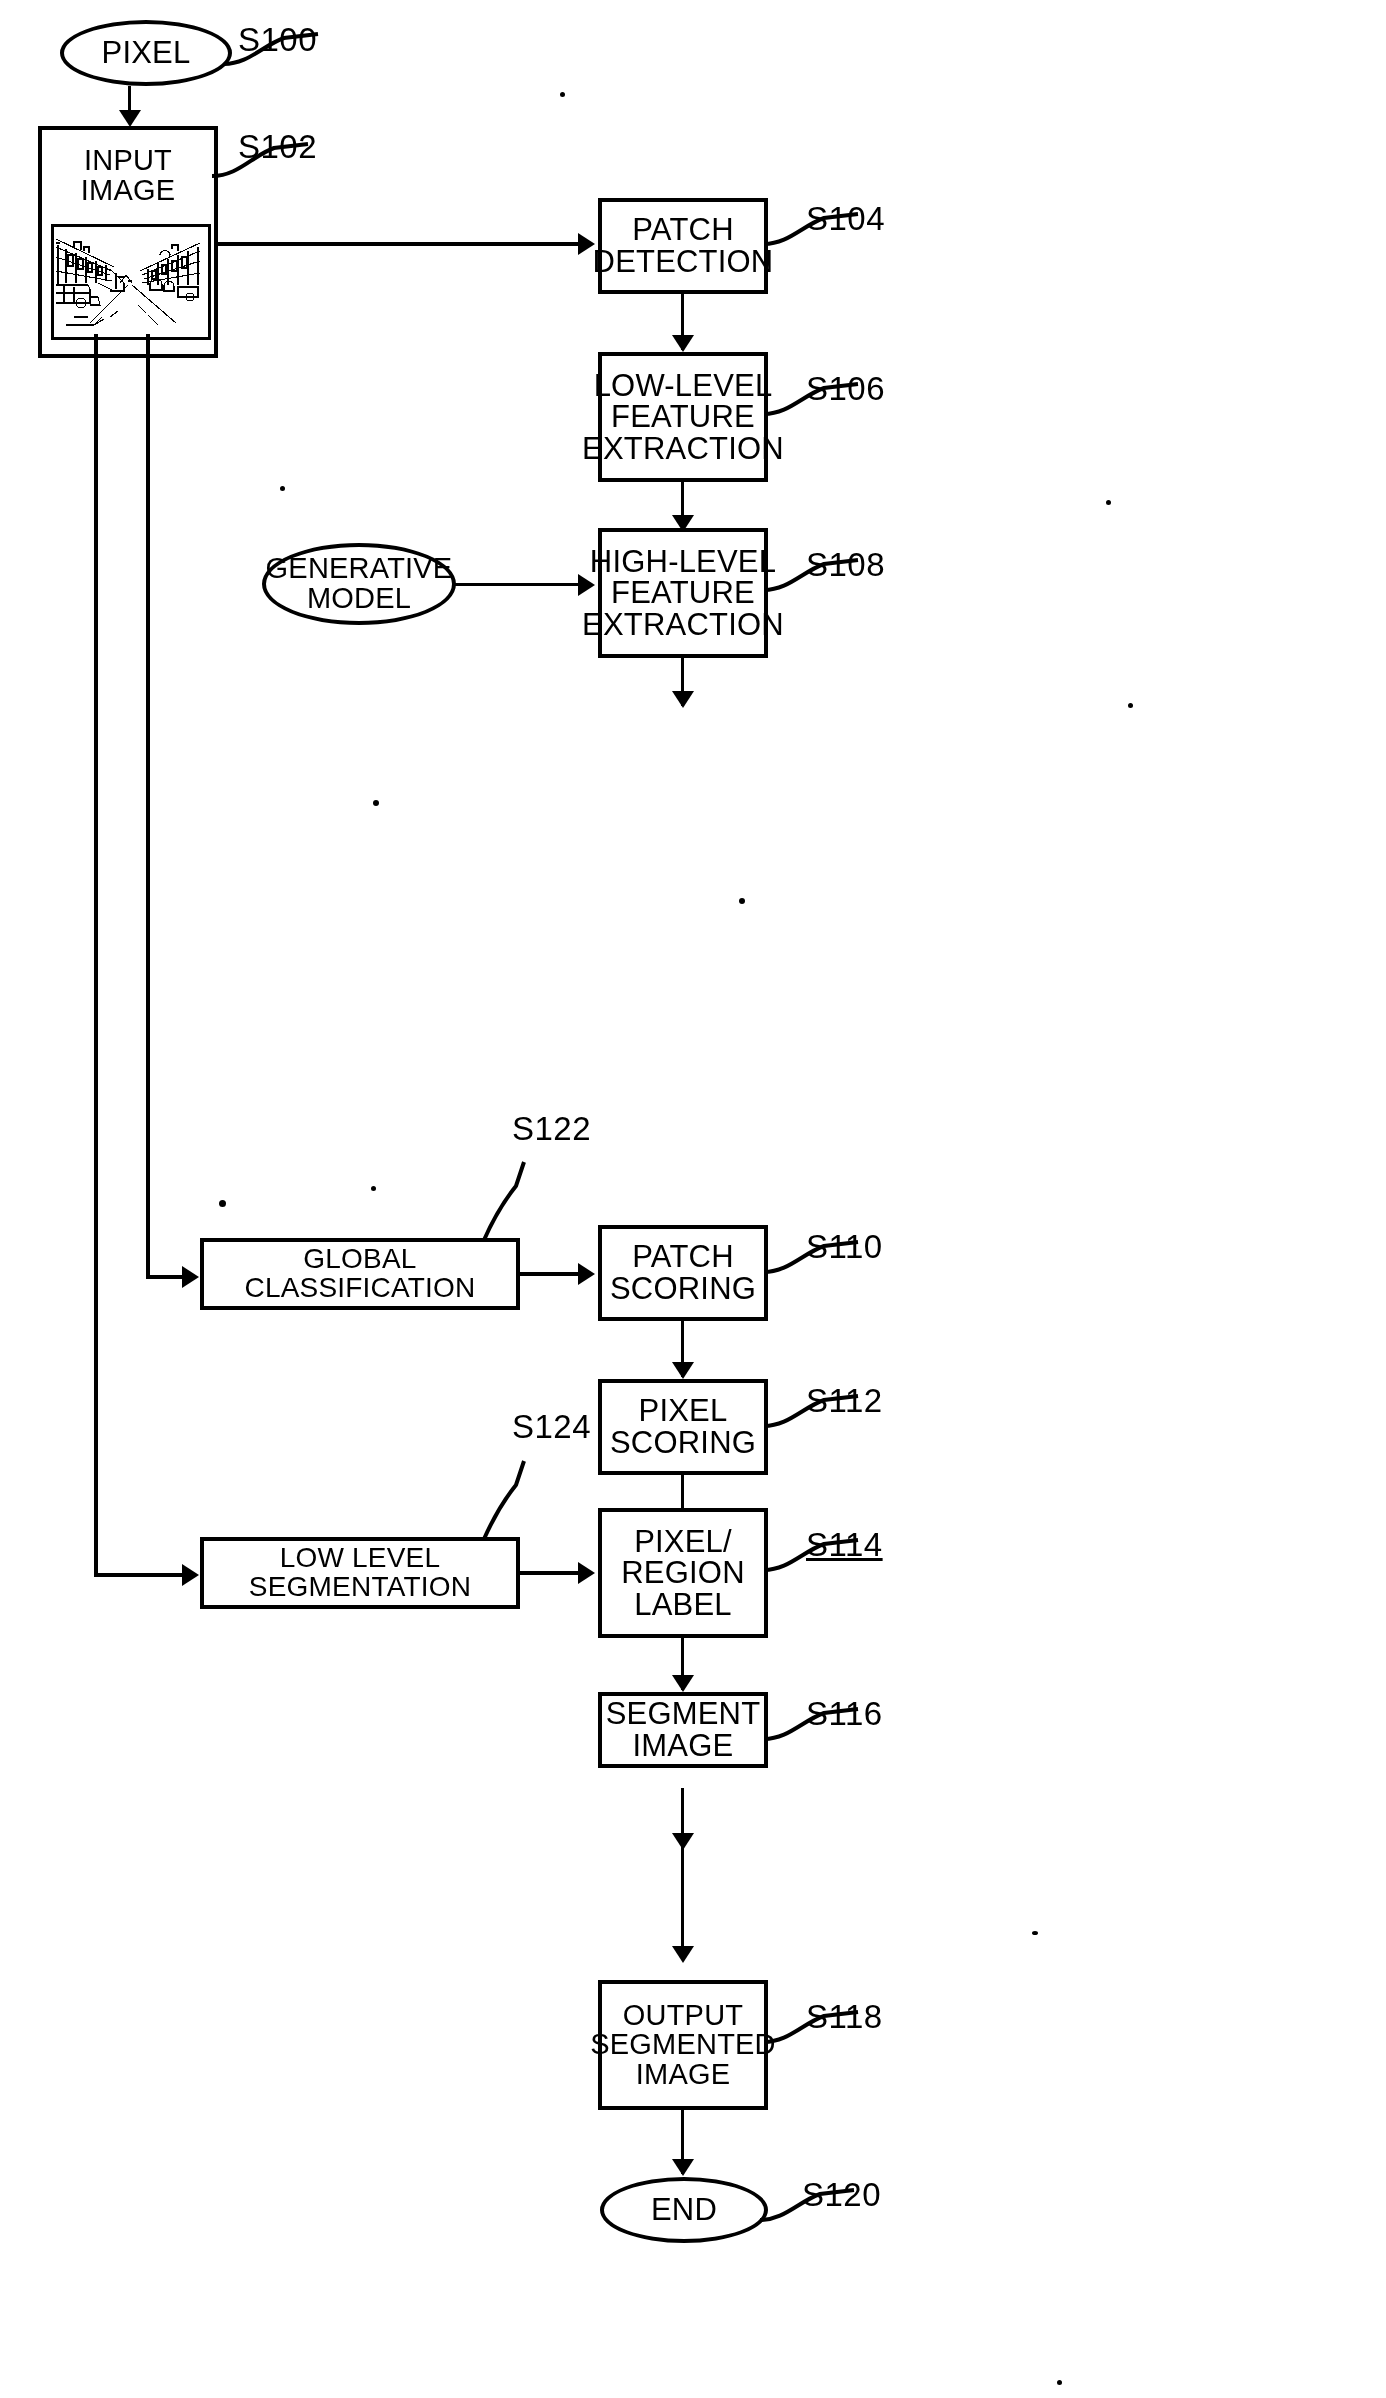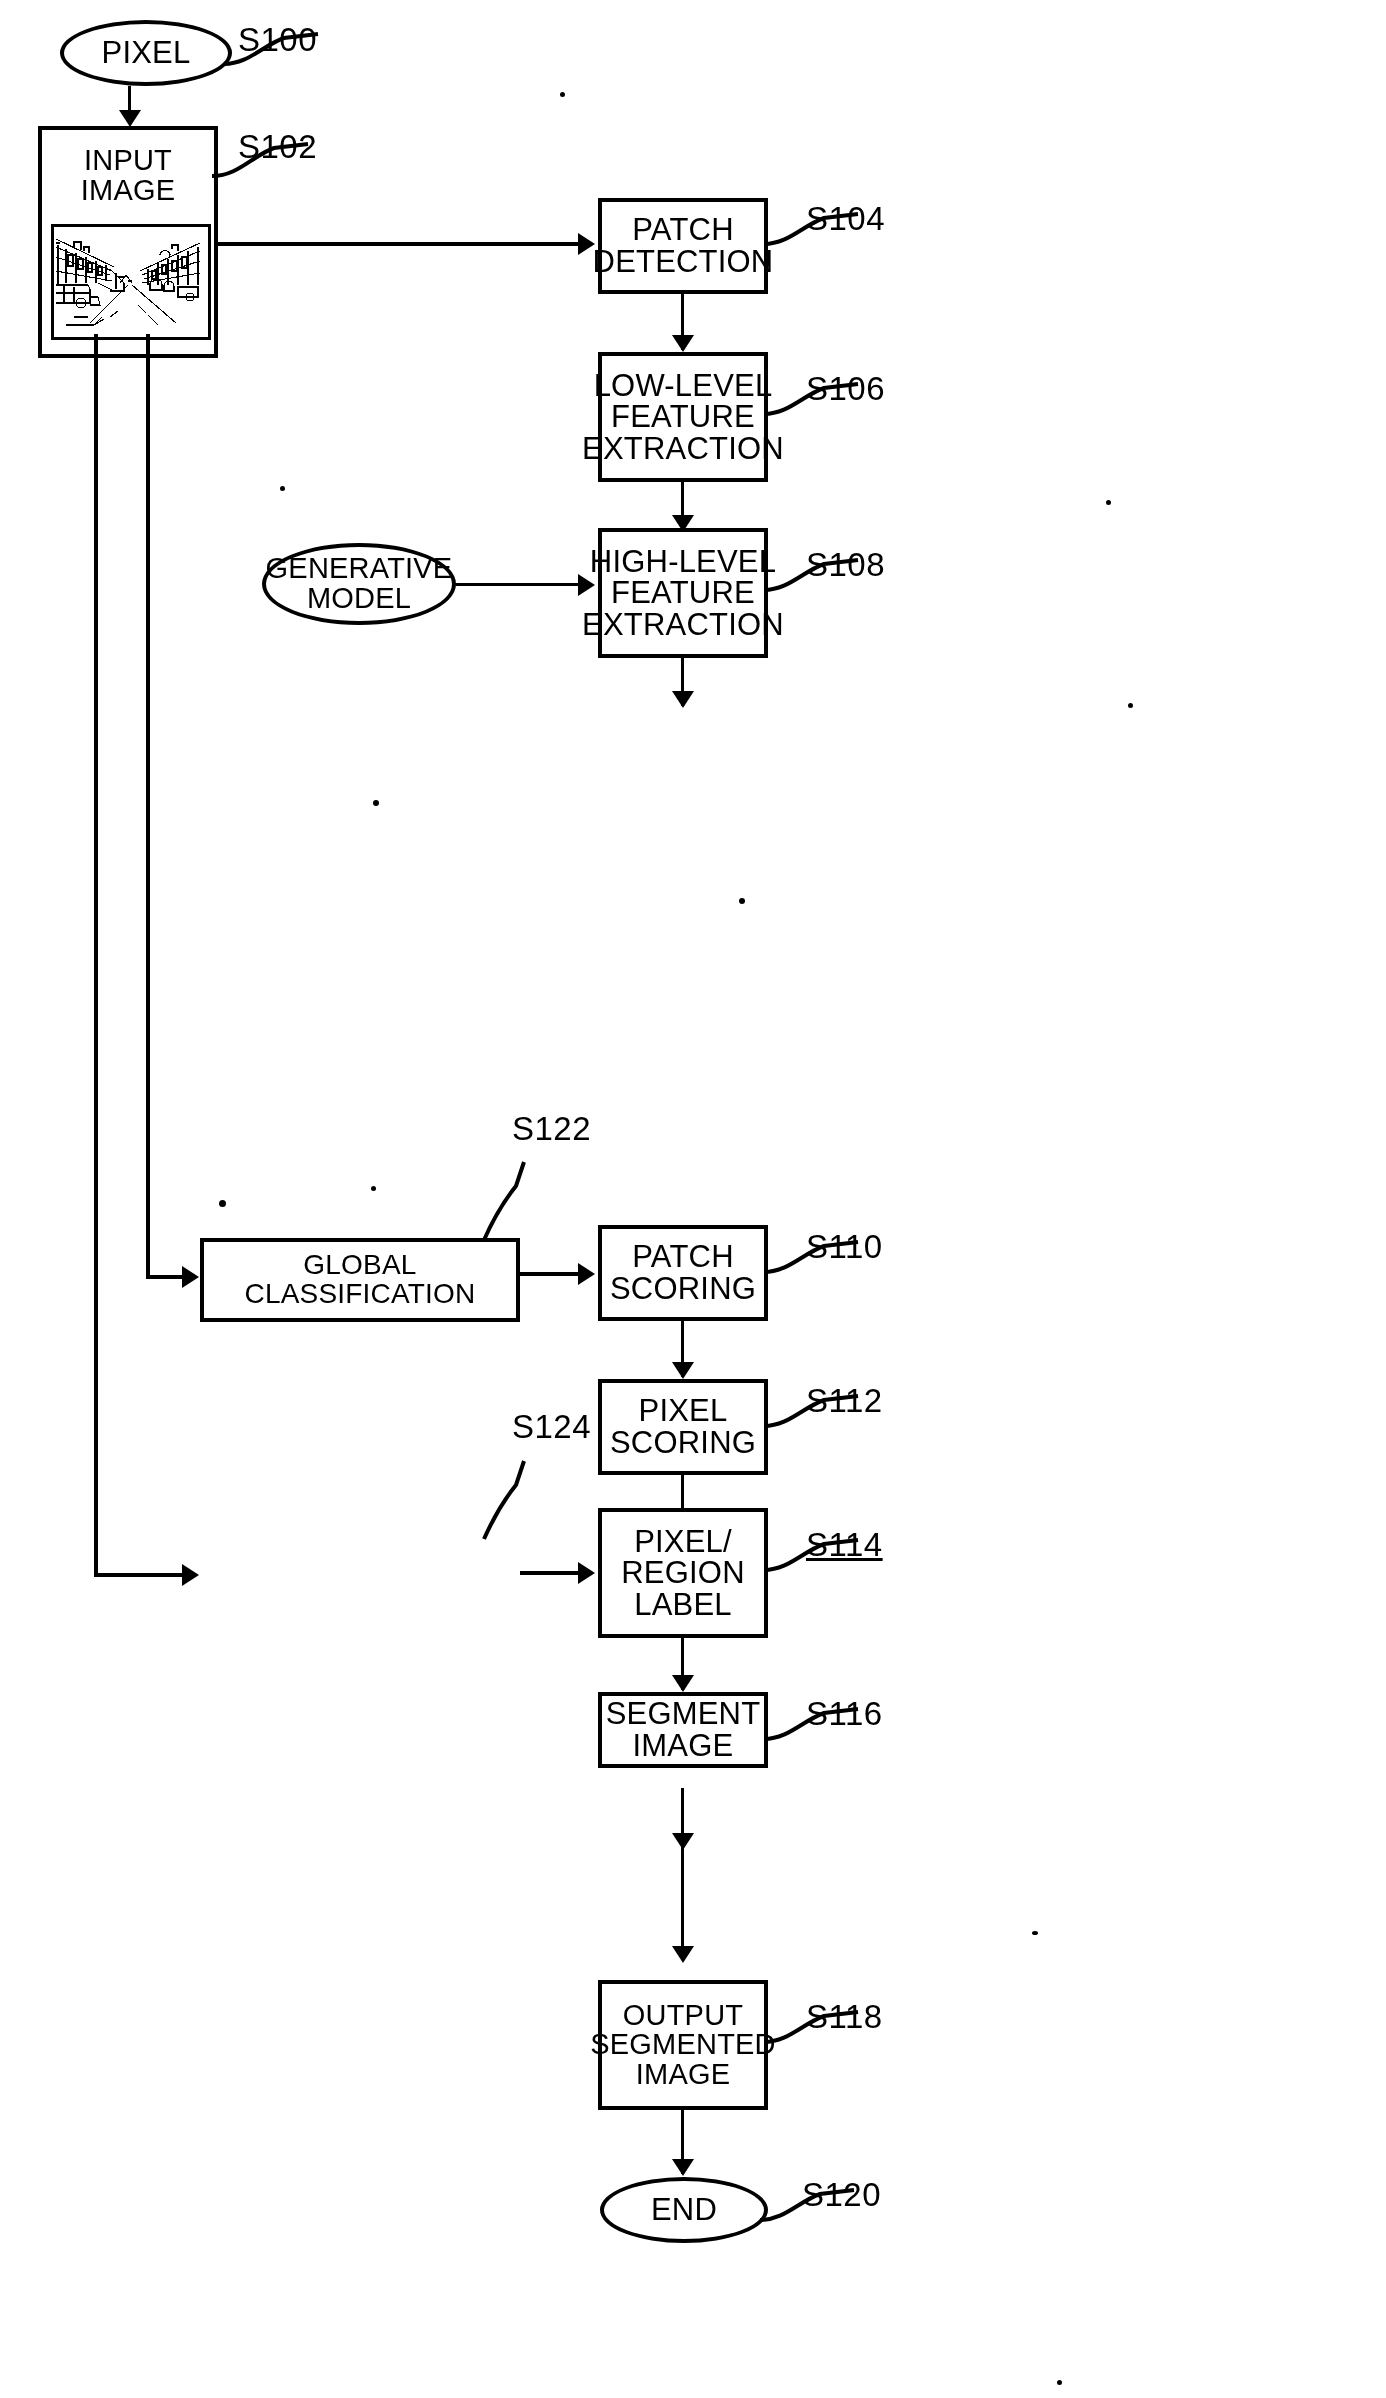--- a/index.html
+++ b/index.html
@@ -217,21 +217,21 @@
   <div class="node ellnode" style="left:262px;top:543px;width:194px;height:82px;">
     <span class="lbl t-gm">GENERATIVE
 MODEL</span>
   </div>
   <div class="hthin" style="left:452px;top:583px;width:128px;"></div>
   <div class="arrowright" style="left:578px;top:574px;"></div>
 
   <div class="vthin" style="left:681px;top:658px;height:48px;"></div>
   <div class="arrowdown" style="left:672px;top:691px;"></div>
 
-  <div class="node boxnode" style="left:200px;top:1238px;width:320px;height:84px;">
+  <div class="node boxnode" style="left:200px;top:1238px;width:320px;height:72px;">
     <span class="lbl t-wide" style="font-size:28px;">GLOBAL CLASSIFICATION</span>
   </div>
   <svg class="leader" style="left:460px;top:1148px;width:110px;height:100px;">
     <path d="M24,92 C32,74 40,58 56,38 L64,14"></path>
   </svg>
   <div class="refnum" style="left:512px;top:1110px;">S122</div>
 
   <div class="hline" style="left:520px;top:1272px;width:60px;"></div>
   <div class="arrowright" style="left:578px;top:1263px;"></div>
 
@@ -252,20 +252,23 @@
 SCORING</span>
   </div>
   <svg class="leader" style="left:762px;top:1392px;width:120px;height:46px;">
     <path d="M2,34 C26,34 40,16 62,8 L96,4"></path>
   </svg>
   <div class="refnum" style="left:806px;top:1382px;">S112</div>
 
   <div class="vthin" style="left:681px;top:1475px;height:62px;"></div>
   <div class="arrowdown" style="left:672px;top:1522px;"></div>
 
+  <div class="node boxnode" style="left:200px;top:1537px;width:320px;height:72px;">
+    <span class="lbl t-wide" style="font-size:28px;">LOW LEVEL SEGMENTATION</span>
+  </div>
   <svg class="leader" style="left:460px;top:1447px;width:110px;height:100px;">
     <path d="M24,92 C32,74 40,58 56,38 L64,14"></path>
   </svg>
   <div class="refnum" style="left:512px;top:1408px;">S124</div>
 
   <div class="hline" style="left:520px;top:1571px;width:60px;"></div>
   <div class="arrowright" style="left:578px;top:1562px;"></div>
 
   <div class="node boxnode" style="left:598px;top:1508px;width:170px;height:130px;">
     <span class="lbl t-box">PIXEL/

